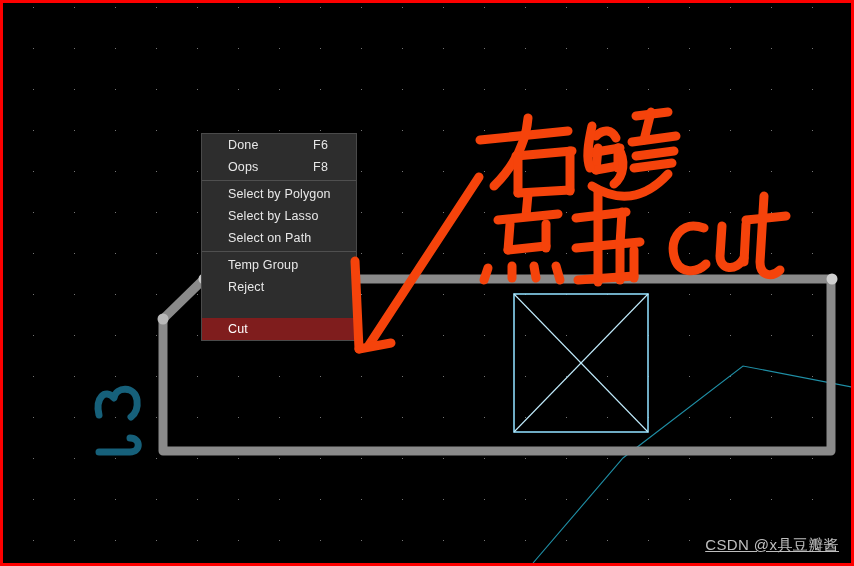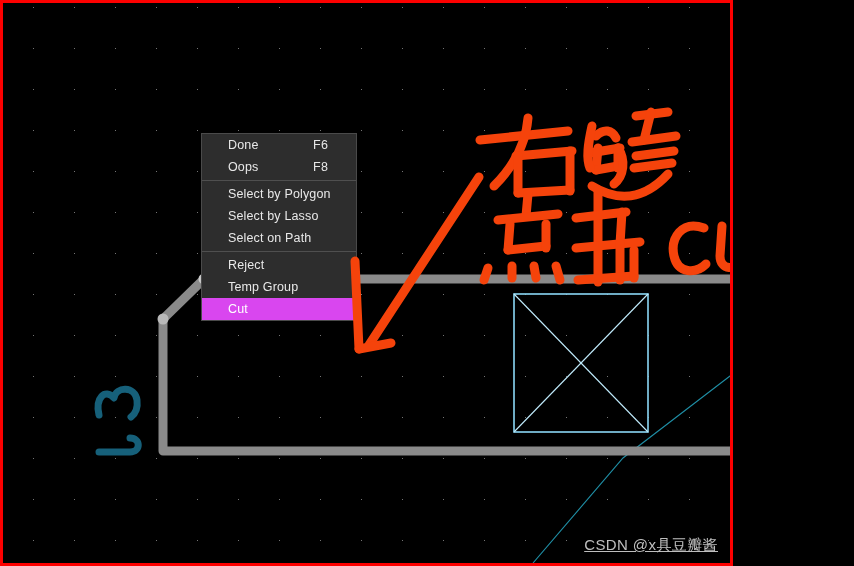--- a/index.html
+++ b/index.html
@@ -1,18 +1,18 @@
 <!DOCTYPE html>
 <html><head>
 <meta charset="utf-8">
 <style>
   html,body{margin:0;padding:0;background:#000;}
   body{width:854px;height:566px;overflow:hidden;font-family:"Liberation Sans",sans-serif;}
 
-  #app{position:relative;width:733px;height:566px;box-sizing:border-box;
+  #app{position:relative;width:854px;height:566px;box-sizing:border-box;
        border:3px solid #fe0000;background:#000;overflow:hidden;}
 
   
   #canvas{position:absolute;left:0;top:0;right:0;bottom:0;background:#000;overflow:hidden;}
   #grid{position:absolute;left:-3px;top:-3px;width:860px;height:572px;
         background-image:radial-gradient(#8a8a8a 0.6px, rgba(0,0,0,0) 0.9px);
         background-size:41px 41px;background-position:13px 28px;opacity:.85;}
 
   
   #board{position:absolute;left:0;top:0;width:851px;height:560px;}
@@ -21,21 +21,21 @@
   #menu{position:absolute;left:198px;top:130px;width:154px;
         background:#2d2d2d;border:1px solid #4a4a4a;
         box-shadow:1px 1px 2px rgba(0,0,0,.6);
         font-size:12.5px;color:#e8e8e8;user-select:none;z-index:40;}
   .mi{position:relative;display:flex;align-items:center;height:22px;padding:0 6px 0 26px;
       white-space:nowrap;letter-spacing:.15px;}
   .mi .lbl{flex:0 0 auto;}
   .mi .acc{position:absolute;right:28px;color:#e8e8e8;}
   .mi .arw{position:absolute;right:6px;width:0;height:0;
            border-left:5px solid #e8e8e8;border-top:4px solid transparent;border-bottom:4px solid transparent;}
-  .mi.sel{background:#d946ef;color:#ffffff;}
+  .mi.sel{background:#7f1d1d;color:#ffffff;margin-top:20px;}
   .sep{height:1px;background:#4f4f4f;margin:2px 0;}
 
   
   .ink{position:absolute;z-index:50;pointer-events:none;}
   #ink-hanzi{left:465px;top:95px;width:340px;height:200px;}
   #ink-arrow{left:340px;top:160px;width:160px;height:200px;}
 
   
   #watermark{position:absolute;right:12px;bottom:8px;z-index:60;
              font-size:15px;color:#d9d9d9;opacity:.88;letter-spacing:.4px;
@@ -102,25 +102,25 @@
         <span class="lbl">Select by Lasso</span>
       </div>
 
       <div class="mi">
         <span class="lbl">Select on Path</span>
       </div>
 
       <div class="sep"></div>
 
       <div class="mi">
-        <span class="lbl">Reject</span>
+        <span class="lbl">Temp Group</span>
       </div>
 
       <div class="mi">
-        <span class="lbl">Temp Group</span>
+        <span class="lbl">Reject</span>
       </div>
 
       <div class="mi sel">
         <span class="lbl">Cut</span>
       </div>
 
 
     </div>
 
     <svg class="ink" id="ink-hanzi" viewBox="0 0 340 200">

